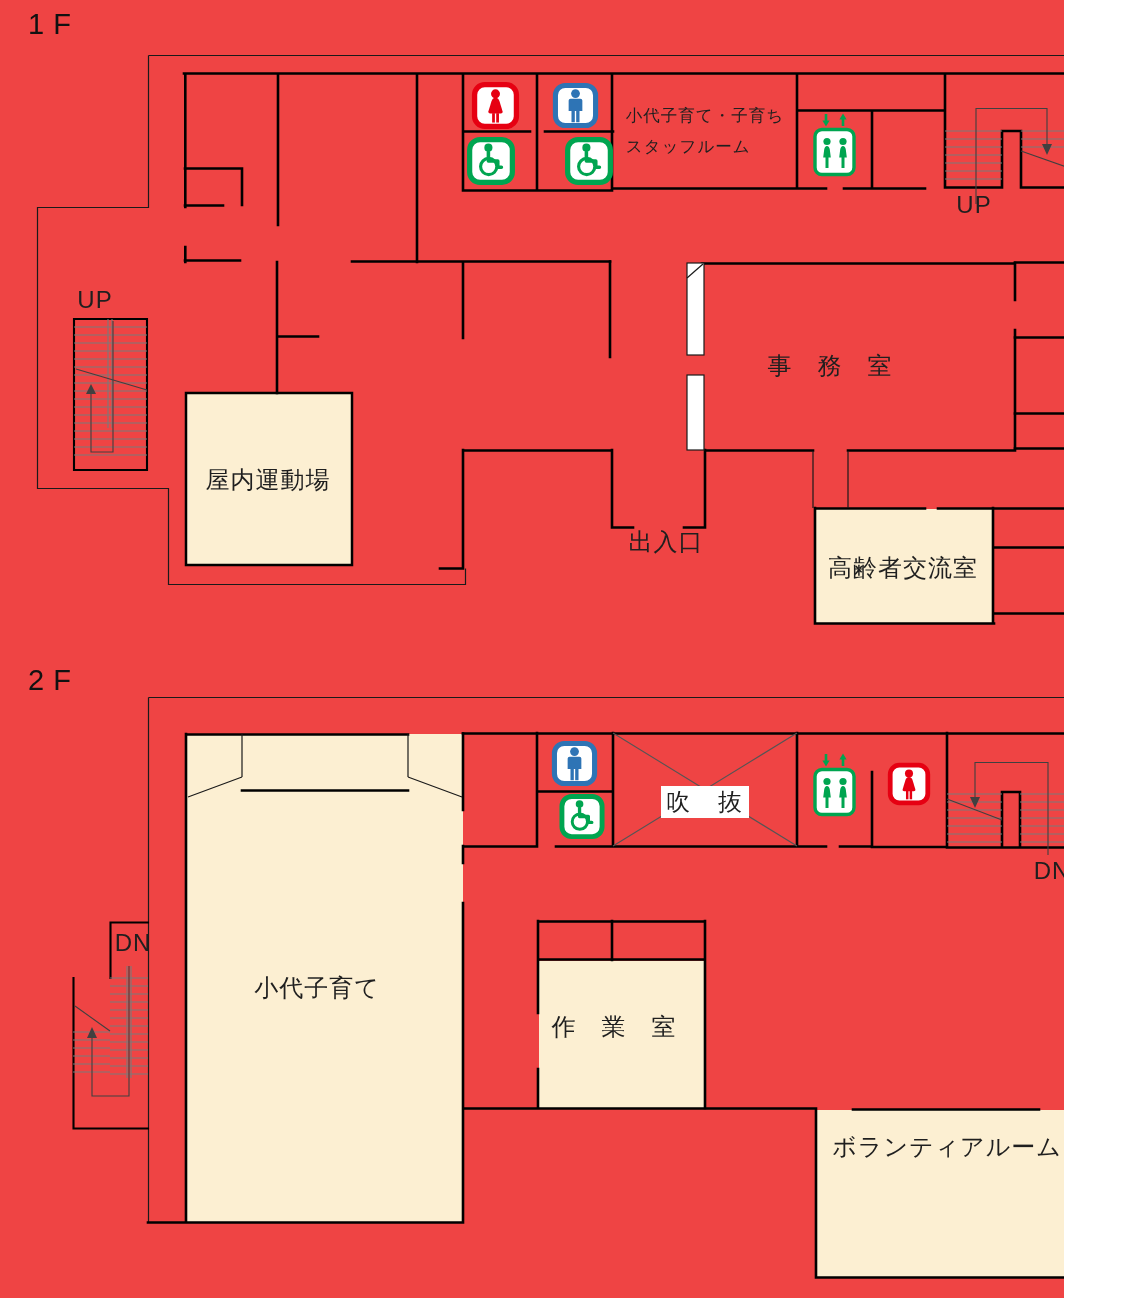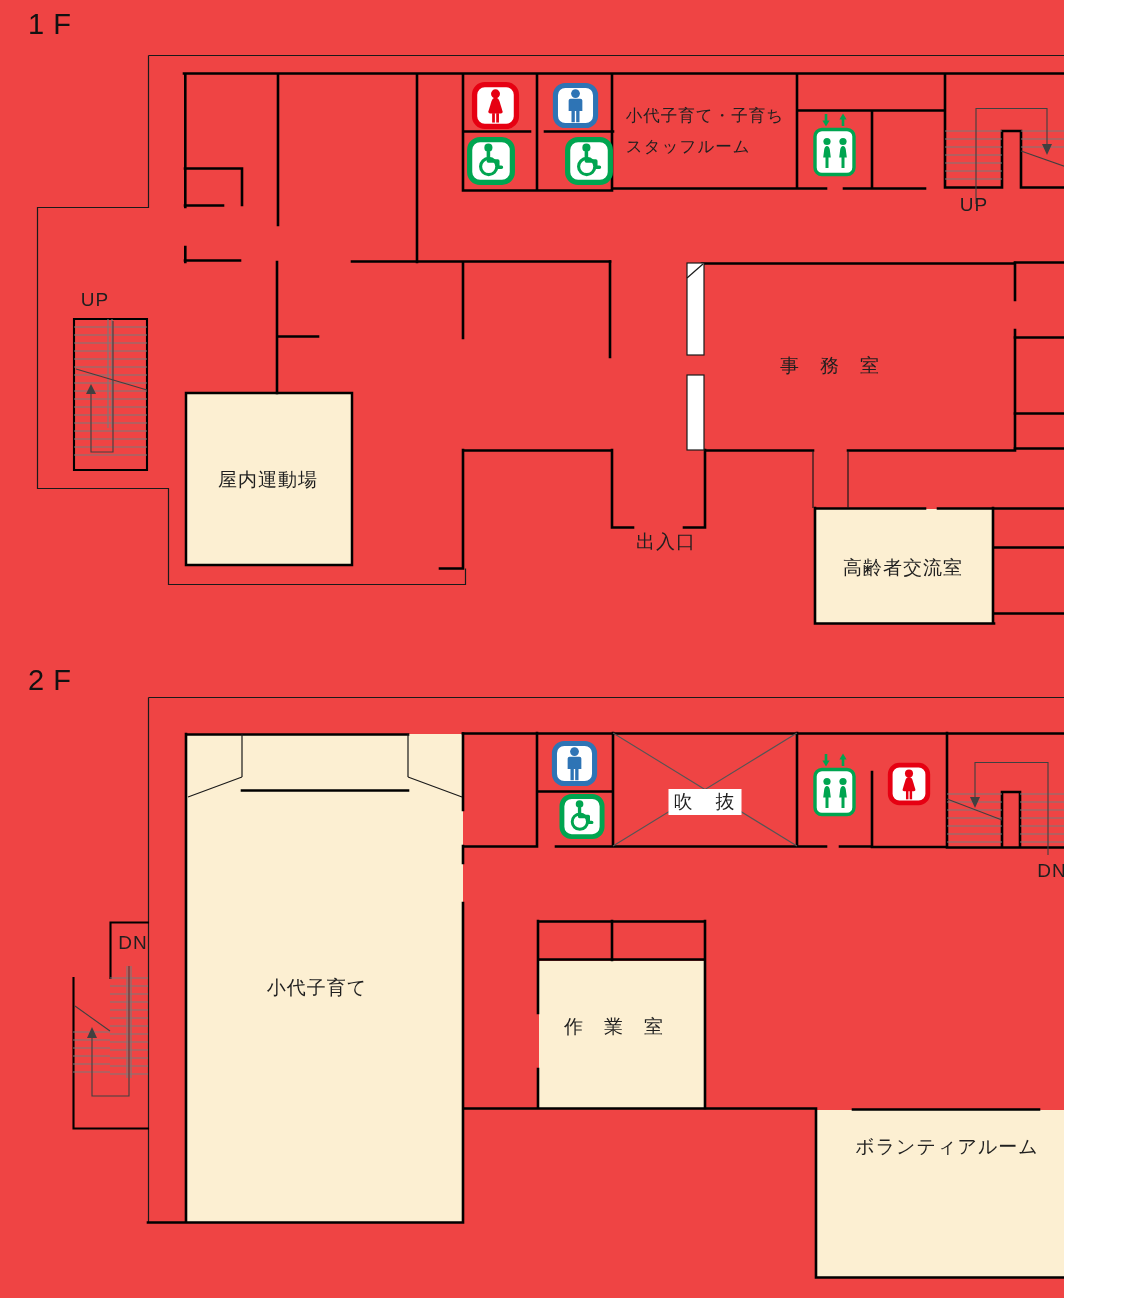--- a/index.html
+++ b/index.html
@@ -1,20 +1,20 @@
 <!DOCTYPE html>
 <html><head>
 <meta charset="utf-8">
 <style>
   html,body{margin:0;padding:0;background:#ffffff;}
   .stage{position:relative;width:1064px;height:1298px;background:#ef4444;overflow:hidden;
          font-family:"Liberation Sans","DejaVu Sans",sans-serif;}
   .plan-svg{position:absolute;left:0;top:0;}
   .lbl{position:absolute;transform:translate(-50%,-50%);color:#1f1f1f;white-space:nowrap;
-       font-size:19px;letter-spacing:1px;}
+       font-size:24px;letter-spacing:1px;}
   .floor-title{position:absolute;transform:none;font-size:29px;color:#111;letter-spacing:9px;}
   .two-line{text-align:left;font-size:16.5px;line-height:31px;letter-spacing:1px;}
   .atrium-lbl{background:#ffffff;padding:0 5px;letter-spacing:2px;margin-top:12px;}
   .icon{position:absolute;}
   .wall-thick{stroke:#000;stroke-width:2.6;fill:none;stroke-linecap:square;}
   .wall-med{stroke:#000;stroke-width:2.1;fill:none;stroke-linecap:square;}
   .wall-thin{stroke:#1a1a1a;stroke-width:1.2;fill:none;}
   .wall-dash{stroke:#1a1a1a;stroke-width:1.4;fill:none;stroke-dasharray:7 5;}
   .tread{stroke:#7a7a7a;stroke-width:1.1;fill:none;}
   .guide{stroke:#404040;stroke-width:1.1;fill:none;}

